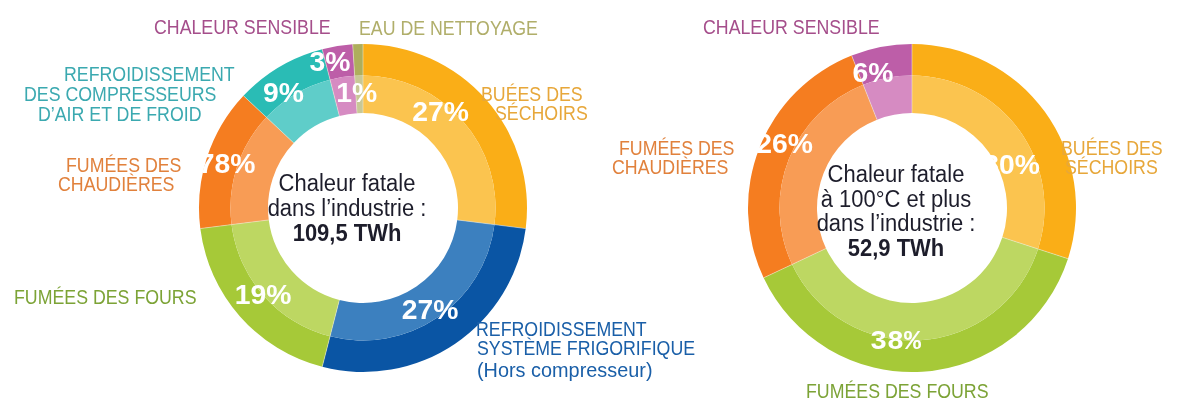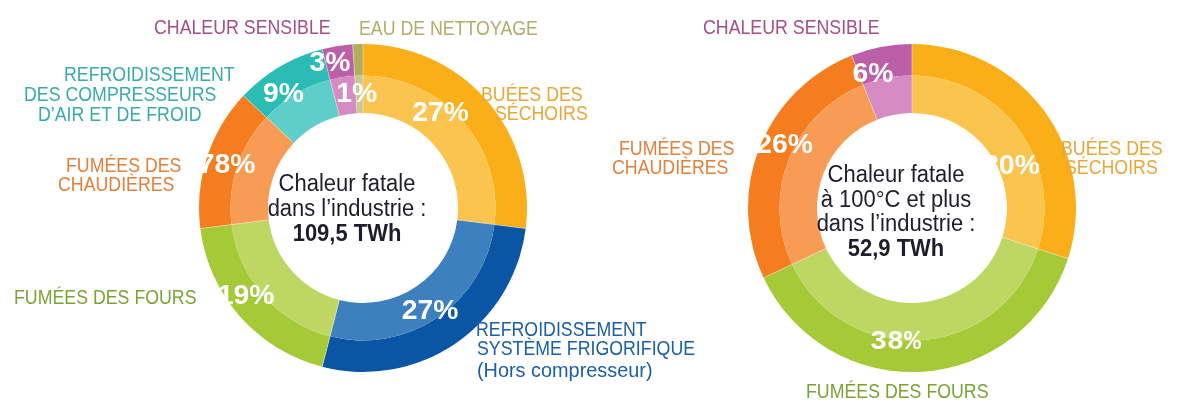--- a/index.html
+++ b/index.html
@@ -102,21 +102,21 @@
   <div class="cen" style="left:796.3px;top:161.9px;width:200px;">
     <div>Chaleur fatale</div>
     <div>à 100°C et plus</div>
     <div>dans l’industrie :</div>
     <div><b>52,9 TWh</b></div>
   </div>
 
   <div id="pct-layer">
       <div class="pct" style="left: 440.5px; top: 111px;">27%</div>
       <div class="pct" style="left: 430px; top: 308.5px;">27%</div>
-      <div class="pct" style="left: 246px; top: 294px;">19%</div>
+      <div class="pct" style="left: 263px; top: 294px;">19%</div>
       <div class="pct" style="left: 227px; top: 163px;">78%</div>
       <div class="pct" style="left: 283.4px; top: 91.5px;">9%</div>
       <div class="pct" style="left: 330px; top: 61px;">3%</div>
       <div class="pct" style="left: 356.7px; top: 91.5px;">1%</div>
       <div class="pct" style="left: 1011.5px; top: 144px; margin-top: 20px;">30%</div>
       <div class="pct" style="left: 895.5px; top: 340.5px; font-family: Liberation Mono, monospace;">38%</div>
       <div class="pct" style="left: 784.5px; top: 143px;">26%</div>
       <div class="pct" style="left: 873px; top: 72px;">6%</div>
     </div>
 </div>

